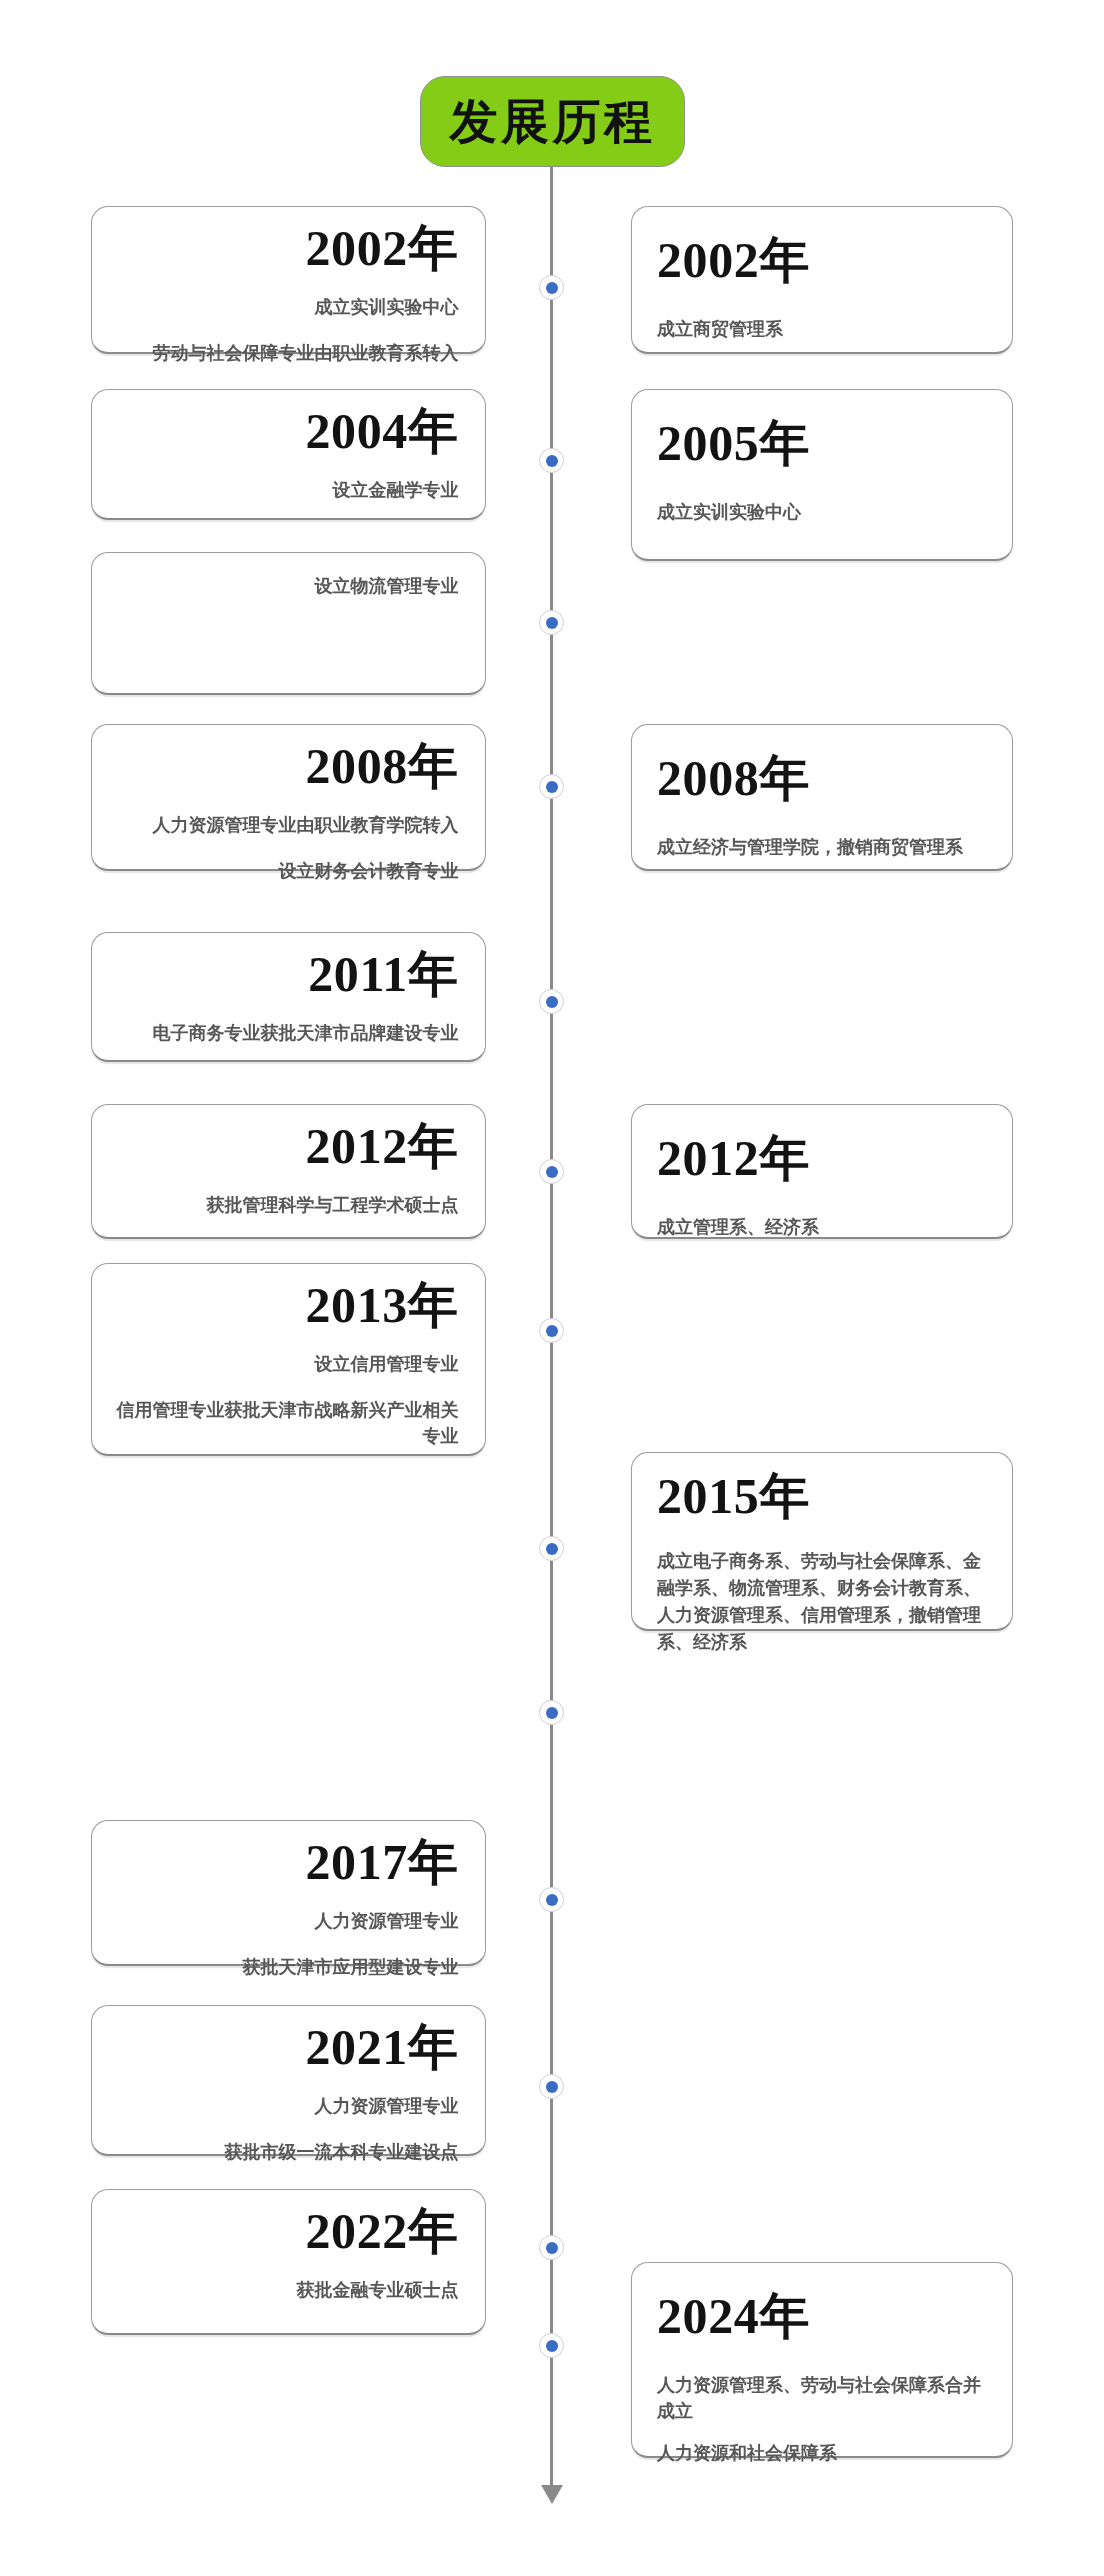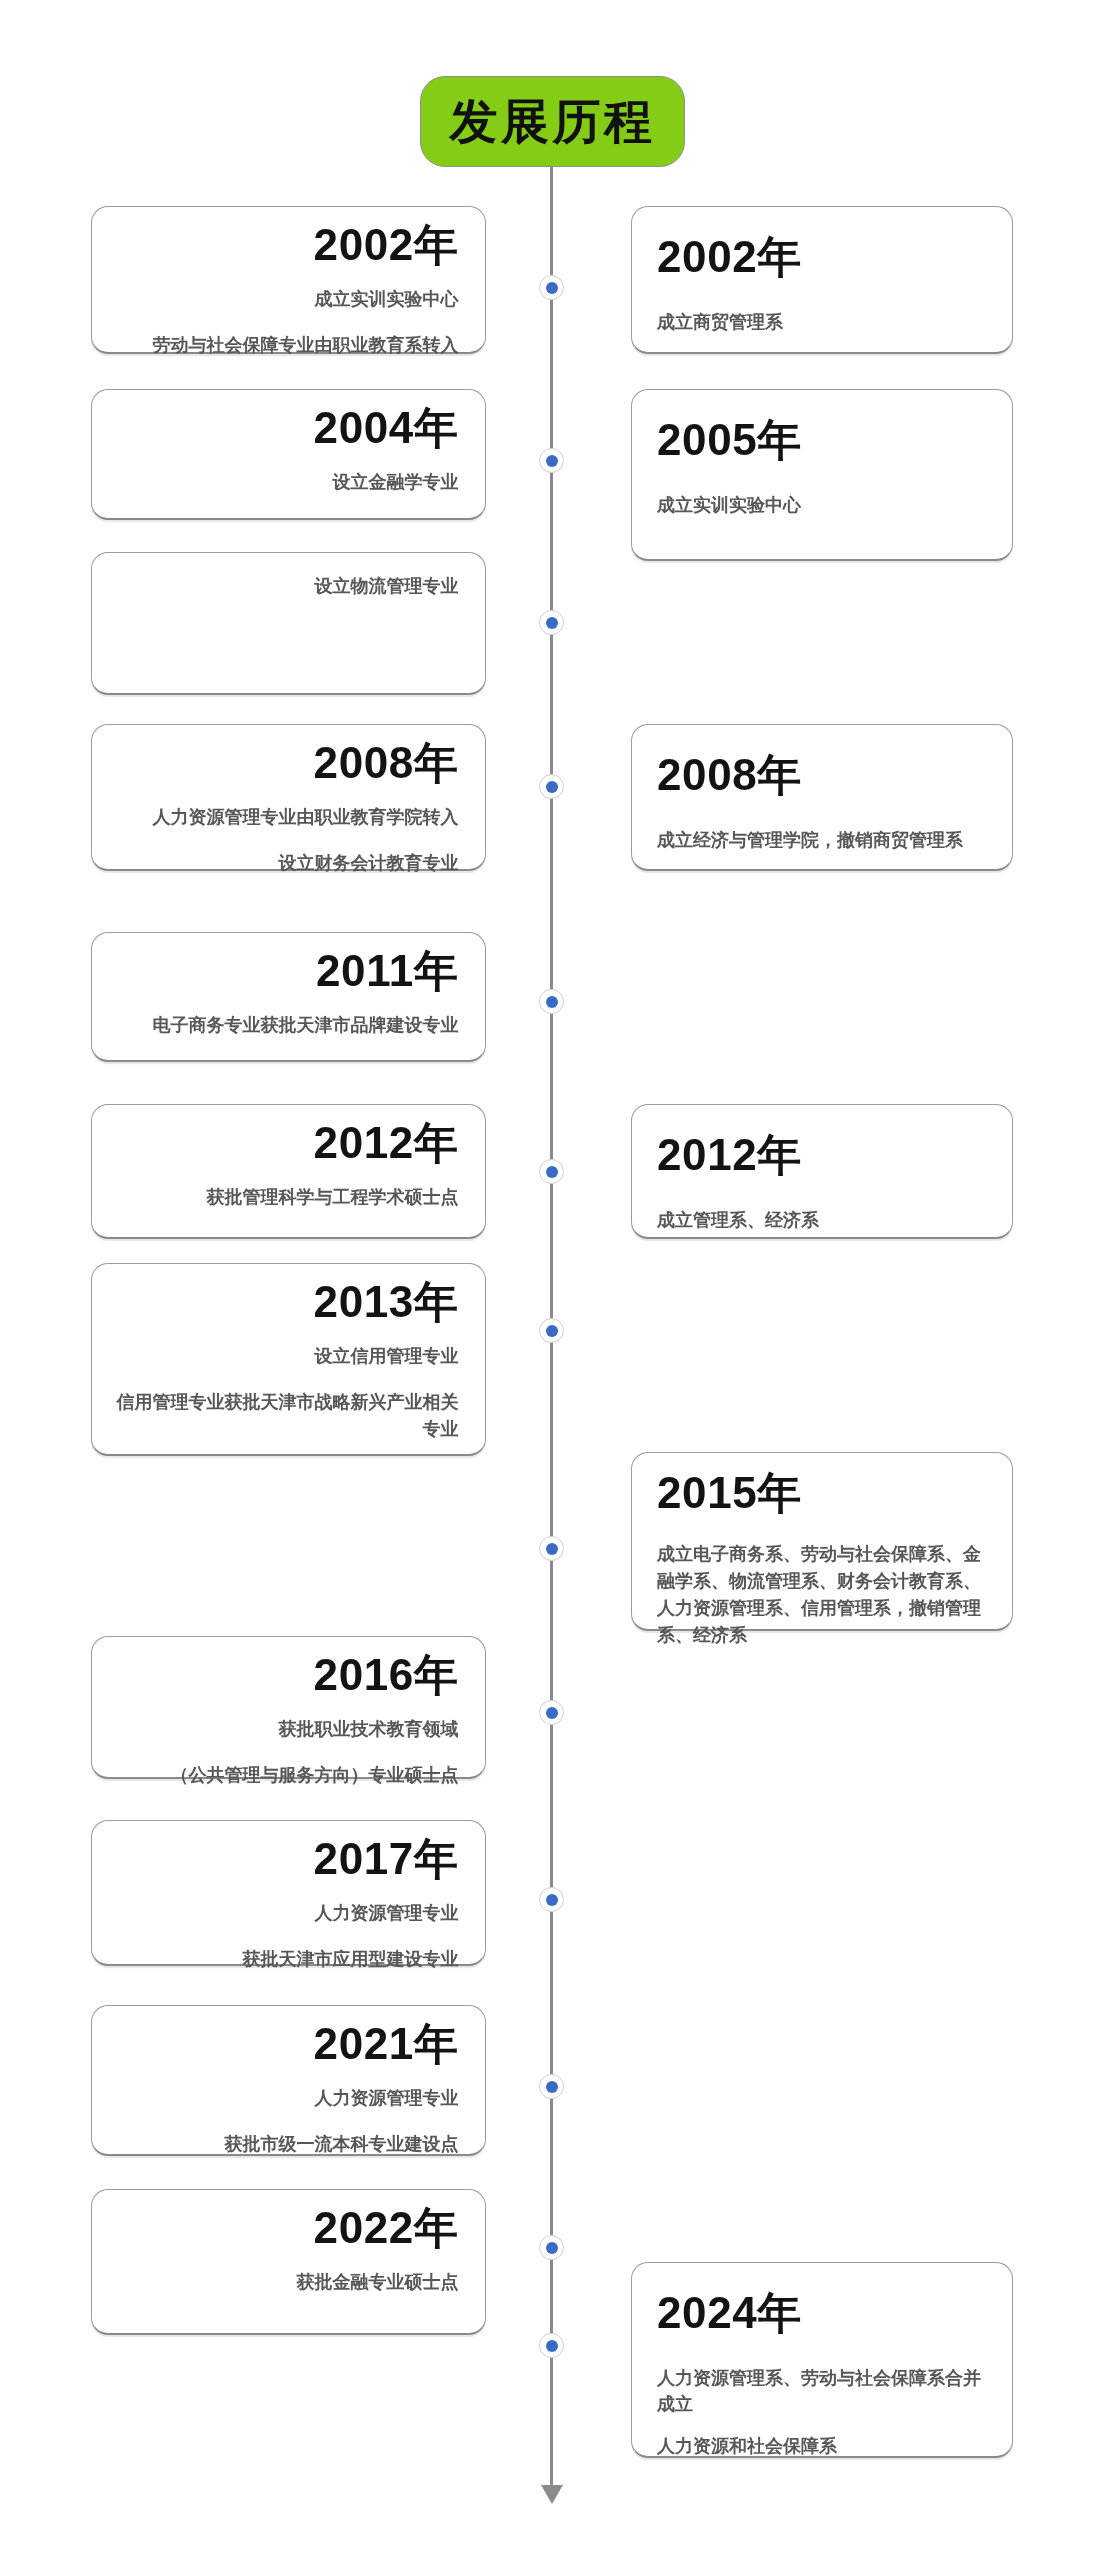--- a/index.html
+++ b/index.html
@@ -22,22 +22,22 @@
     display:flex;align-items:center;justify-content:center;box-sizing:border-box;}
   .dot i{display:block;width:12px;height:12px;border-radius:50%;
     background:var(--dot-blue,#3a6cc4);}
 
   .card{position:absolute;background:#fff;box-sizing:border-box;z-index:1;
     border:1.2px solid var(--border-gray,#9c9c9c);border-bottom:2.3px solid #8a8a8a;
     border-radius:17px;box-shadow:0 1.7px 1.2px rgba(0,0,0,0.10);}
   .card.left{left:91px;width:395px;text-align:right;padding:5.8px 26.5px 9.2px 23px;}
   .card.right{left:631px;width:382px;text-align:left;padding:5.8px 22px 9.2px 25px;}
 
-  .year{font-size:44px;font-weight:800;color:var(--year-color,#131313);
-    line-height:1.25;margin-top:4.6px;letter-spacing:0.6px;}
+  .year{font-size:50px;font-weight:800;color:var(--year-color,#131313);
+    line-height:1.25;margin-top:4.6px;letter-spacing:0.6px;font-family:Liberation Serif, serif;}
   .card.right .year{margin-top:16px;}
   .desc{font-size:18px;font-weight:700;color:var(--desc-color,#575757);line-height:1.45;}
   .card.left .desc{margin-top:14px;}
   .card.left .desc + .desc{margin-top:20px;}
   .card.right .desc{margin-top:25px;}
   .card.right .desc + .desc{margin-top:16px;}
   .card.wrap .year{margin-top:5.8px;}
   .card.wrap .desc{margin-top:21px;line-height:1.5;}
 </style>
 </head>
@@ -122,25 +122,20 @@
     <div class="year">2012年</div>
     <div class="desc">获批管理科学与工程学术硕士点</div>
   </div>
 
   <div class="card left" style="top:1263px;height:193px">
     <div class="year">2013年</div>
     <div class="desc">设立信用管理专业</div>
     <div class="desc">信用管理专业获批天津市战略新兴产业相关专业</div>
   </div>
 
-  <div class="card left" style="top:1636px;height:143px">
-    <div class="year">2016年</div>
-    <div class="desc">获批职业技术教育领域</div>
-    <div class="desc">（公共管理与服务方向）专业硕士点</div>
-  </div>
 
   <div class="card left" style="top:1820px;height:146px">
     <div class="year">2017年</div>
     <div class="desc">人力资源管理专业</div>
     <div class="desc">获批天津市应用型建设专业</div>
   </div>
 
   <div class="card left" style="top:2005px;height:151px">
     <div class="year">2021年</div>
     <div class="desc">人力资源管理专业</div>

